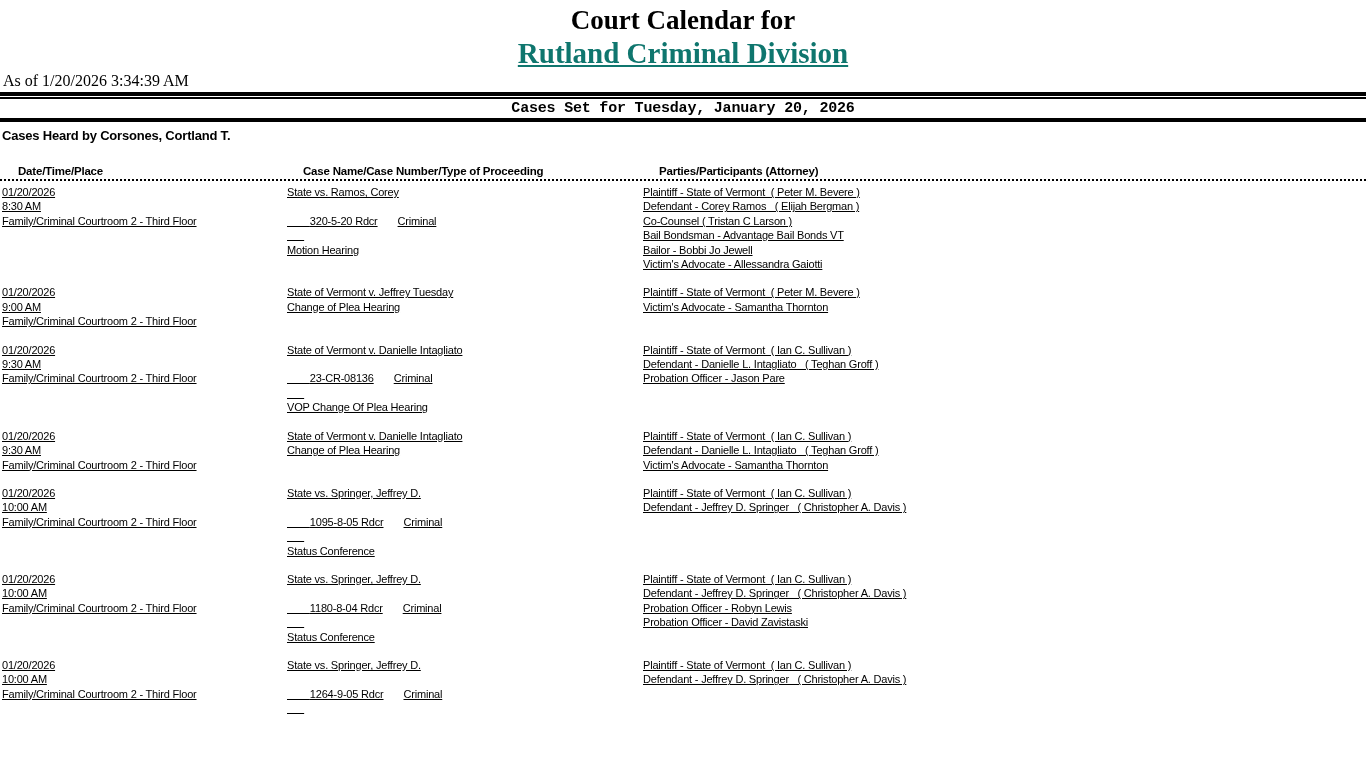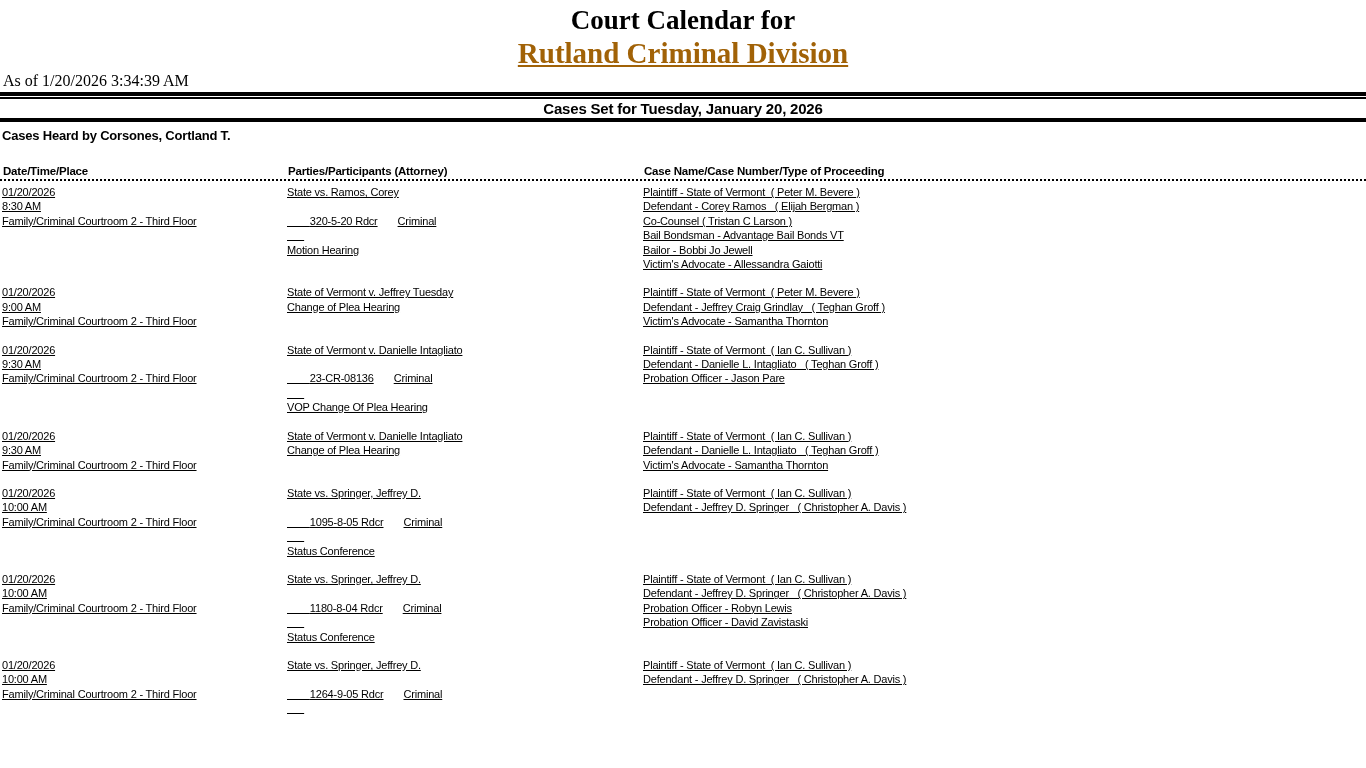--- a/index.html
+++ b/index.html
@@ -20,54 +20,55 @@
     font-size: 27px;
     line-height: 30px;
     margin-top: 5px;
   }
   .title-link-wrap { text-align: center; margin-top: 3px; }
   .title-link {
     font-family: "Liberation Serif", serif;
     font-weight: bold;
     font-size: 29px;
     line-height: 31px;
-    color: #a16207;
+    color: #0f766e;
     text-decoration: underline;
     cursor: pointer;
   }
   .asof {
     font-family: "Liberation Serif", serif;
     font-size: 16px;
     margin: 3px 0 2px 3px;
   }
 
   .bar-thick { height: 4px; background: #000; }
   .bar-thin  { height: 2px; background: #000; margin-top: 1px; }
   .bar-bottom{ height: 4px; background: #000; }
   .banner {
     text-align: center;
     font-weight: bold;
     font-size: 15px;
     line-height: 17px;
     padding: 1px 0 1px 0;
     letter-spacing: -0.2px;
+    font-family: Liberation Mono, monospace;
   }
 
   .heard {
     font-weight: bold;
     font-size: 13px;
     letter-spacing: -0.2px;
     margin: 6px 16px 0 2px;
   }
 
   .table-head {
     display: grid;
     grid-template-columns: 285px 356px 1fr;
     margin-top: 22px;
-    padding-left: 3px;
+    padding-left: 18px;
     font-weight: bold;
     font-size: 11.5px;
     letter-spacing: -0.2px;
     border-bottom: 2px dotted #000;
     padding-bottom: 2px;
   }
 
   .case-rows { margin-top: 4px; }
   .case-row {
     display: grid;
@@ -101,22 +102,22 @@
   <div class="bar-thin"></div>
 
   <div class="banner">Cases Set for Tuesday, January 20, 2026</div>
 
   <div class="bar-bottom"></div>
 
   <div class="heard">Cases Heard by Corsones, Cortland T.</div>
 
   <div class="table-head">
     <div>Date/Time/Place</div>
+    <div>Case Name/Case Number/Type of Proceeding</div>
     <div>Parties/Participants (Attorney)</div>
-    <div>Case Name/Case Number/Type of Proceeding</div>
   </div>
 
   <div class="case-rows">
   <div class="case-row">
     <div>
       <div class="line">01/20/2026</div>
       <div class="line">8:30 AM</div>
       <div class="line">Family/Criminal Courtroom 2 - Third Floor</div>
     </div>
     <div>
@@ -141,21 +142,20 @@
       <div class="line">01/20/2026</div>
       <div class="line">9:00 AM</div>
       <div class="line">Family/Criminal Courtroom 2 - Third Floor</div>
     </div>
     <div>
       <div class="line">State of Vermont v. Jeffrey Tuesday</div>
       <div class="line">Change of Plea Hearing</div>
     </div>
     <div>
           <div class="line">Plaintiff - State of Vermont  ( Peter M. Bevere )</div>
-          <div class="line">Defendant - Jeffrey Craig Grindlay   ( Teghan Groff )</div>
           <div class="line">Victim's Advocate - Samantha Thornton</div>
         </div>
   </div>
 
   <div class="case-row">
     <div>
       <div class="line">01/20/2026</div>
       <div class="line">9:30 AM</div>
       <div class="line">Family/Criminal Courtroom 2 - Third Floor</div>
     </div>

